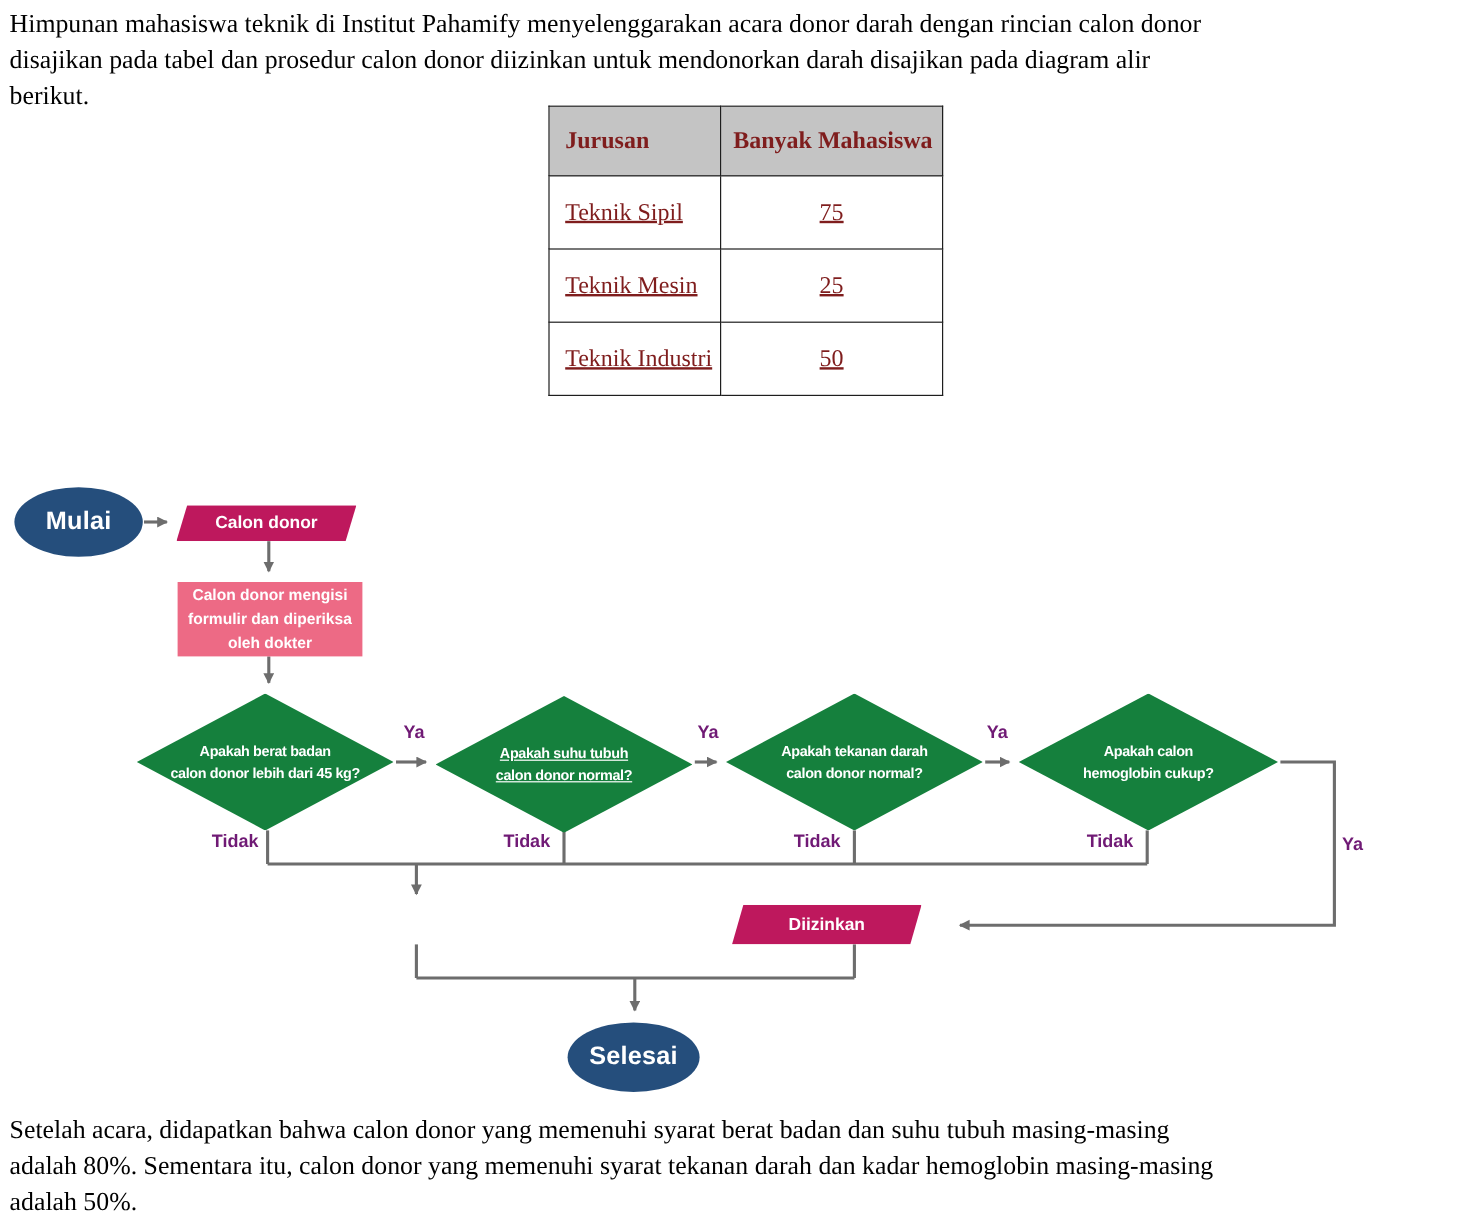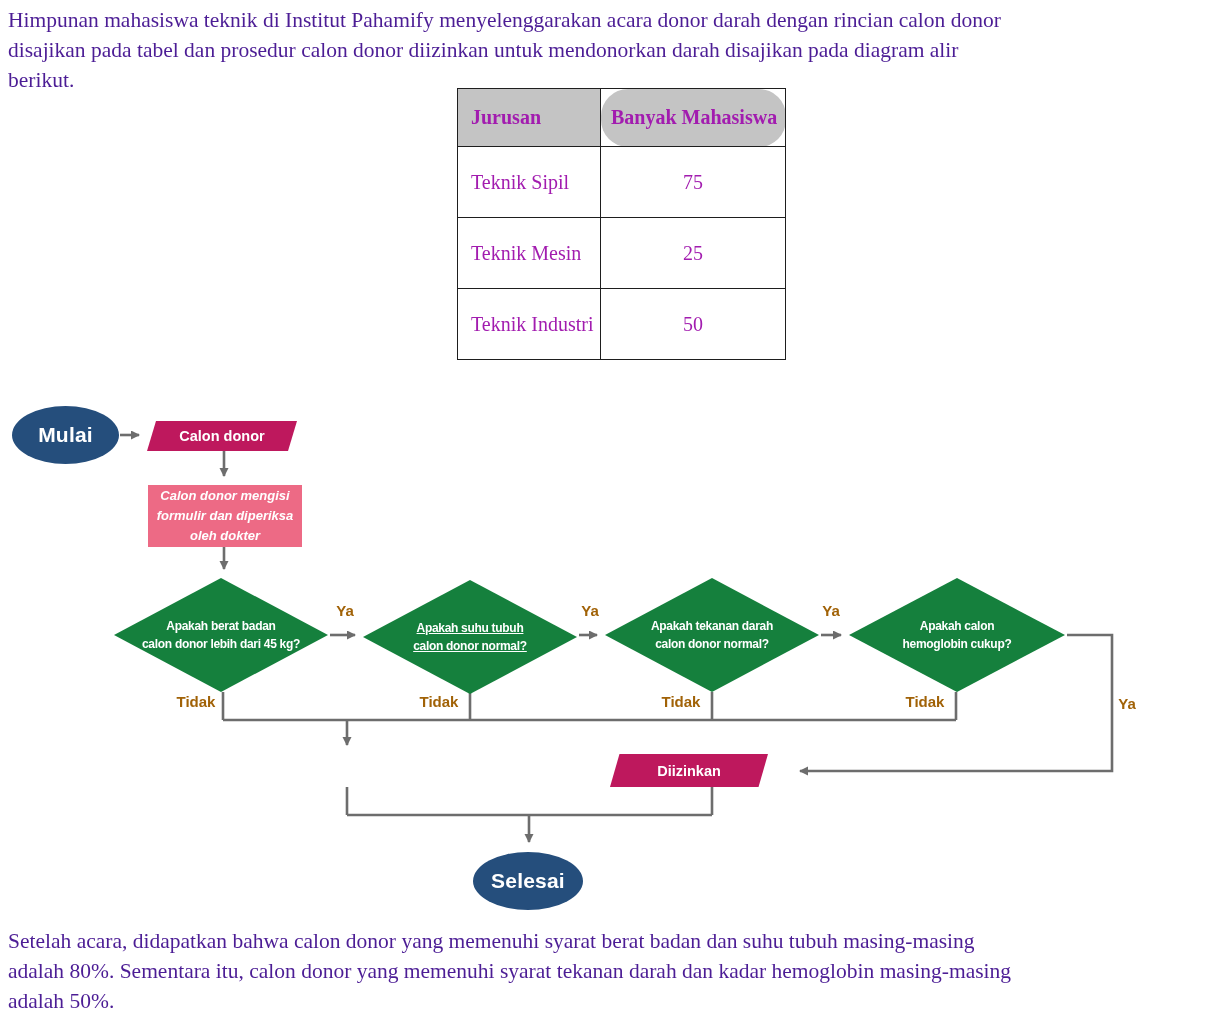--- a/index.html
+++ b/index.html
@@ -15,47 +15,47 @@
   }
 
   
   .para-text {
     position: absolute;
     left: 8px;
     width: 1202px;
     font-family: "Liberation Serif", serif;
     font-size: 21.5px;
     line-height: 30px;
-    color: #4c1d95;
+    color: #000000;
     white-space: pre-line;
   }
   .intro { top: 5px; }
   .outro { top: 926px; }
 
   
   .majors-table {
     position: absolute;
     left: 457px;
     top: 88px;
     border-collapse: collapse;
     font-family: "Liberation Serif", serif;
     font-size: 20px;
-    color: #a21caf;
+    color: #7f1d1d;
   }
   .majors-table th, .majors-table td {
     border: 1.6px solid #1e1e1e;
   }
   .majors-table th {
     background: #c4c4c4;
     font-weight: bold;
     text-align: left;
     padding-left: 13px;
     height: 58px;
   }
-  .majors-table td { height: 71px; }
+  .majors-table td { height: 61px; text-decoration: underline; }
   .col-jurusan { width: 143px; padding-left: 13px; text-align: left; }
   .col-jumlah  { width: 185px; text-align: center; }
 
   
   .shape {
     position: absolute;
     display: flex;
     align-items: center;
     justify-content: center;
     color: #ffffff;
@@ -71,21 +71,20 @@
   }
   .io {
     background: #be185d;
     clip-path: polygon(6% 0, 100% 0, 94% 100%, 0 100%);
     font-size: 14.5px;
   }
   .process {
     background: #ed6a85;
     font-size: 13px;
     line-height: 1.55;
-    font-style: italic;
   }
   .decision {
     background: #15803d;
     clip-path: polygon(50% 0, 100% 50%, 50% 100%, 0 50%);
     font-size: 12px;
     letter-spacing: -0.3px;
     line-height: 1.5;
   }
   .mulai     { left: 12px;  top: 406px; width: 107px; height: 58px; }
   .selesai   { left: 473px; top: 852px; width: 110px; height: 58px; }
@@ -98,21 +97,21 @@
   .ditolak   { left: 267px; top: 754px; width: 161px; height: 33px; }
   .diizinkan { left: 610px; top: 754px; width: 158px; height: 33px; }
 
   
   .branch-label {
     position: absolute;
     width: 80px;
     text-align: center;
     font-size: 15px;
     font-weight: bold;
-    color: #a16207;
+    color: #701a75;
   }
   .ya1 { left: 305px;  top: 602px; }
   .ya2 { left: 550px;  top: 602px; }
   .ya3 { left: 791px;  top: 602px; }
   .ya4 { left: 1087px; top: 695px; }
   .tidak1 { left: 156px; top: 693px; }
   .tidak2 { left: 399px; top: 693px; }
   .tidak3 { left: 641px; top: 693px; }
   .tidak4 { left: 885px; top: 693px; }
 
@@ -128,21 +127,21 @@
 <div class="page">
 
   <div class="para-text intro">Himpunan mahasiswa teknik di Institut Pahamify menyelenggarakan acara donor darah dengan rincian calon donor
 disajikan pada tabel dan prosedur calon donor diizinkan untuk mendonorkan darah disajikan pada diagram alir
 berikut.</div>
 
   <table class="majors-table">
     <thead>
       <tr>
         <th class="col-jurusan">Jurusan</th>
-        <th class="col-jumlah" style="padding-left:10px;border-radius:27px;">Banyak Mahasiswa</th>
+        <th class="col-jumlah" style="padding-left:10px;">Banyak Mahasiswa</th>
       </tr>
     </thead>
     <tbody>
       <tr>
         <td class="col-jurusan">Teknik Sipil</td>
         <td class="col-jumlah">75</td>
       </tr>
       <tr>
         <td class="col-jurusan">Teknik Mesin</td>
         <td class="col-jumlah">25</td>

